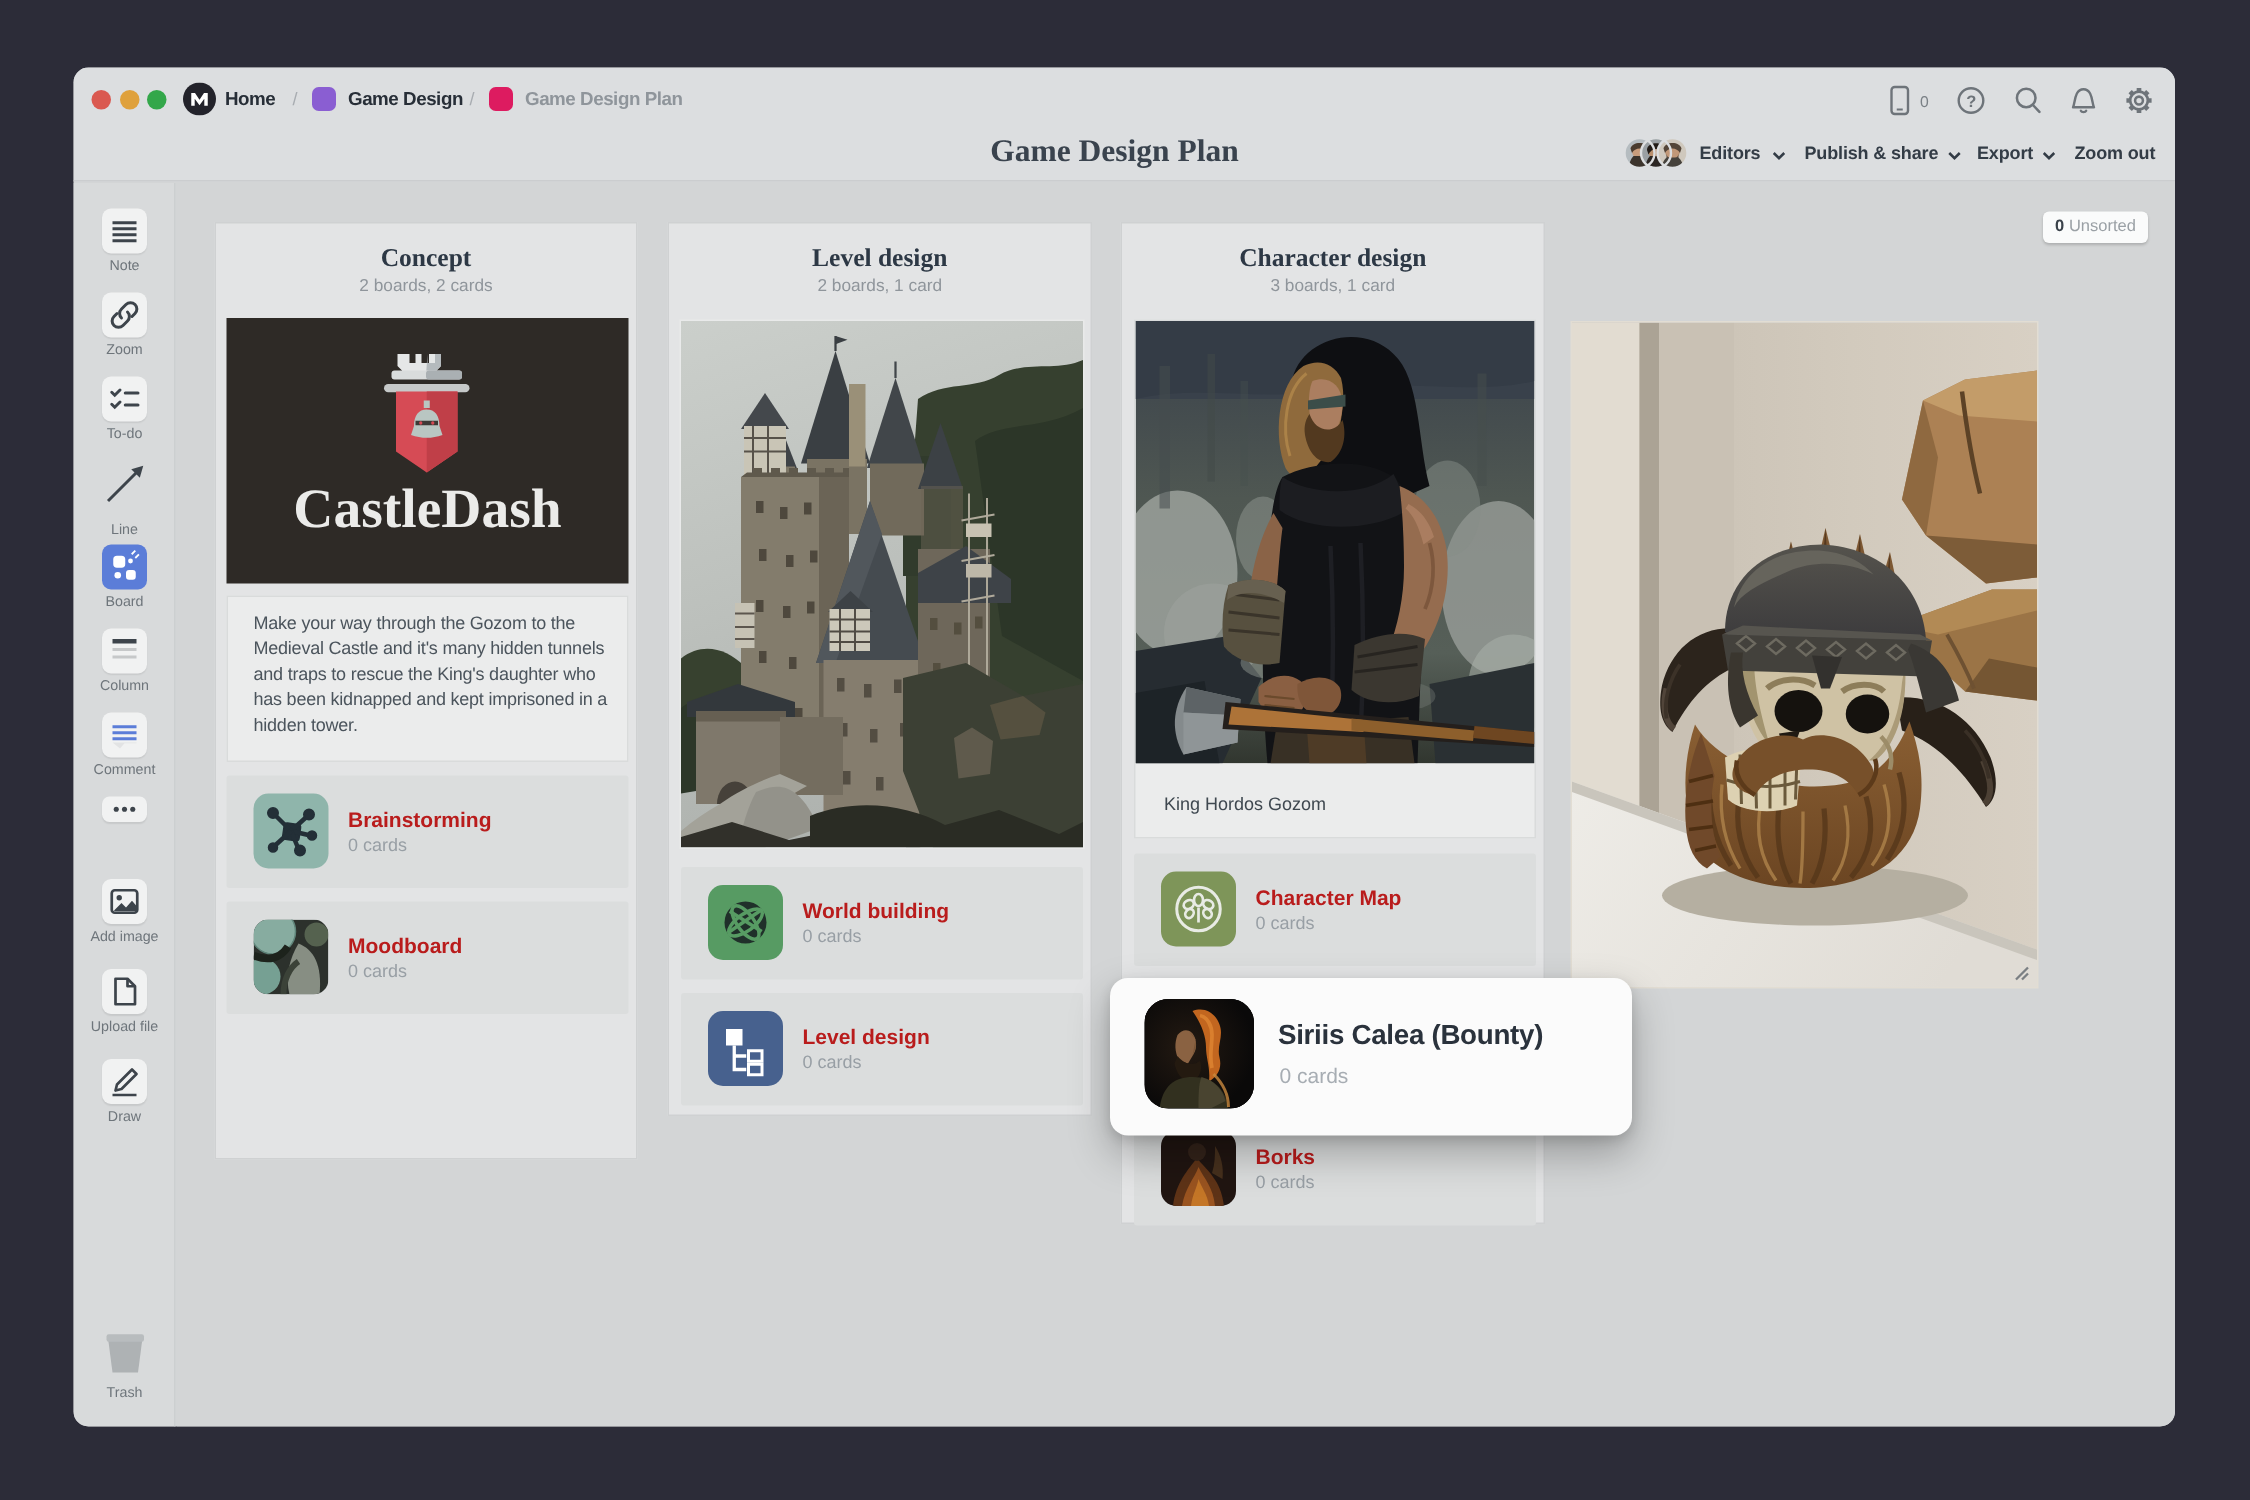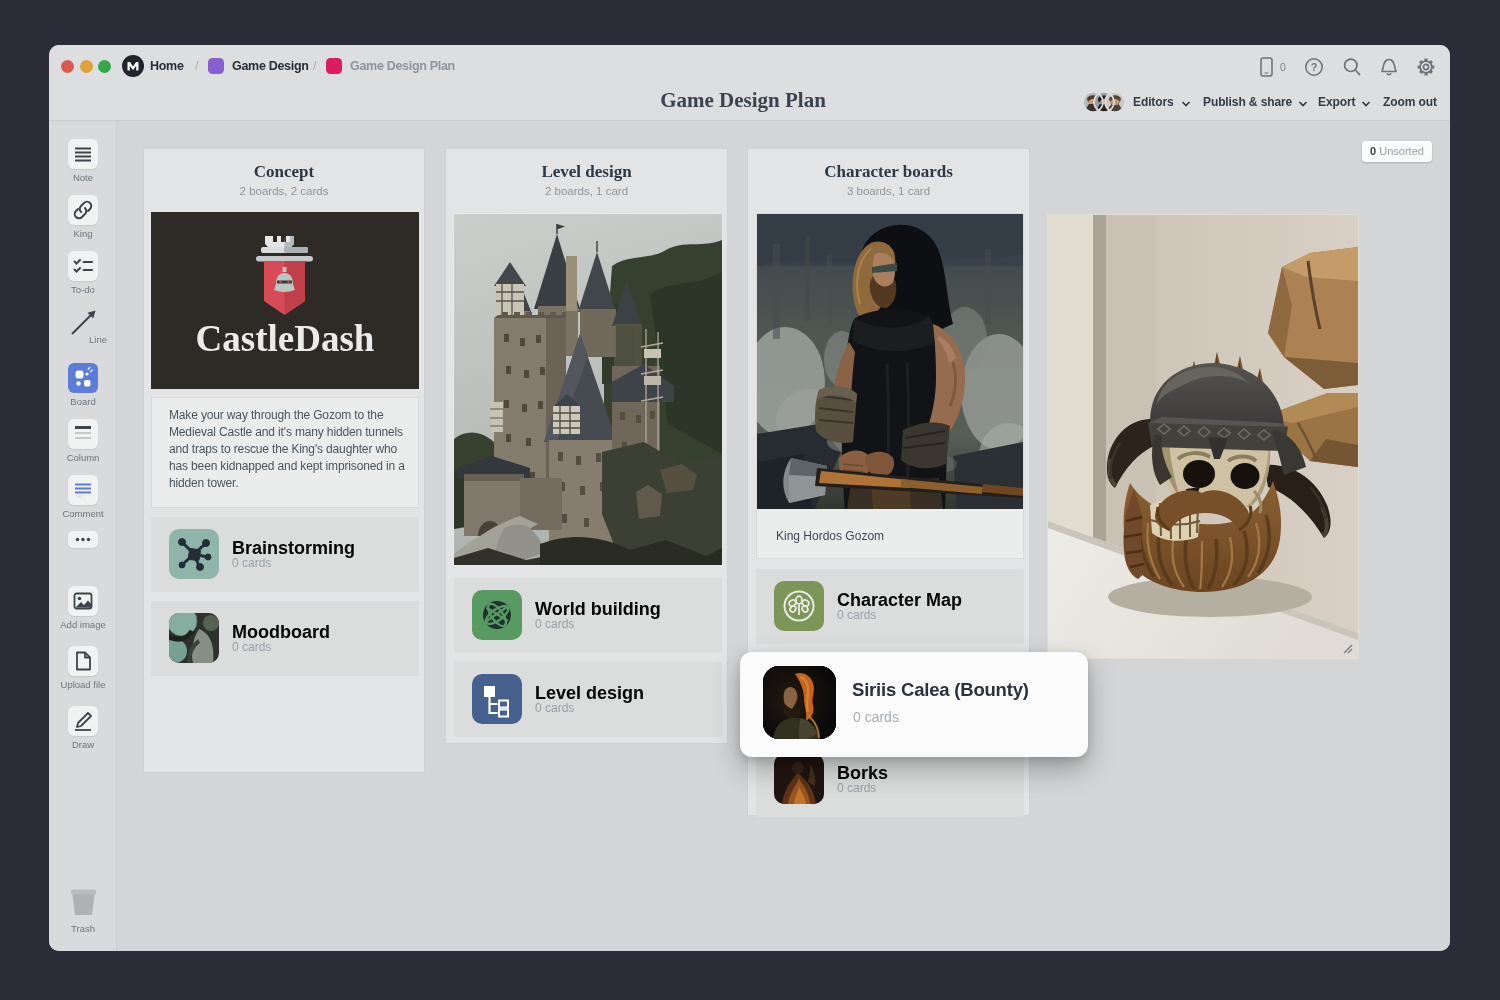--- a/index.html
+++ b/index.html
@@ -21,21 +21,21 @@
   .sbtn { position:absolute; left:19px; width:30px; height:30px; background:#f1f2f2; border-radius:6px; box-shadow:0 1px 1px rgba(0,0,0,0.08); }
   .slab { position:absolute; left:0; width:68px; text-align:center; font-size:9.5px; color:#6e757b; }
   
   #canvas { position:absolute; left:69px; top:77px; width:1332px; height:829px; background:#d3d5d6; }
   .col { position:absolute; background:#e3e4e5; border:1px solid #cfd1d2; }
   .colhead { position:absolute; left:0; top:13px; width:100%; text-align:center; font-family:"Liberation Serif", serif; font-size:17px; font-weight:bold; color:#2d3845; }
   .colsub { position:absolute; left:0; top:36px; width:100%; text-align:center; font-size:11.5px; color:#8f959b; }
   .card { position:absolute; background:#ebecec; border:1px solid #d9dbdb; }
   .row { position:absolute; background:#dbdddd; border-radius:2px; }
   .rowico { position:absolute; left:18px; top:12px; width:50px; height:50px; border-radius:10px; overflow:hidden; }
-  .rowtitle { position:absolute; left:81px; top:21px; font-size:18px; font-weight:bold; color:#000000; }
+  .rowtitle { position:absolute; left:81px; top:21px; font-size:14px; font-weight:bold; color:#b91c1c; }
   .rowsub { position:absolute; left:81px; top:39px; font-size:12px; color:#989fa5; }
   .serif { font-family:"Liberation Serif", serif; }
 </style>
 </head>
 <body>
 <div id="win">
   <div id="topbar">
     <div class="light" style="left:12px; background:#da5950;"></div>
     <div class="light" style="left:30.5px; background:#dfa13c;"></div>
     <div class="light" style="left:49px; background:#33a74a;"></div>
@@ -151,39 +151,39 @@
     <div class="slab" style="top:50px;">Note</div>
 
     <div class="sbtn" style="top:73px;">
       <svg width="30" height="30" viewBox="0 0 30 30">
           <g fill="none" stroke="#3d444b" stroke-width="2" stroke-linecap="round">
             <path d="M13 17 a4.2 4.2 0 0 1 0-6 l3-3 a4.2 4.2 0 0 1 6 6 l-2 2"></path>
             <path d="M17 13 a4.2 4.2 0 0 1 0 6 l-3 3 a4.2 4.2 0 0 1 -6-6 l2-2"></path>
           </g>
         </svg>
     </div>
-    <div class="slab" style="top:106px;">King</div>
+    <div class="slab" style="top:106px;">Zoom</div>
 
     <div class="sbtn" style="top:129px;">
       <svg width="30" height="30" viewBox="0 0 30 30">
           <g fill="none" stroke="#3d444b" stroke-width="2" stroke-linecap="round">
             <polyline points="6.5,10.5 8.5,12.5 12,9"></polyline>
             <polyline points="6.5,18.5 8.5,20.5 12,17"></polyline>
             <line x1="15.5" y1="11" x2="24" y2="11"></line>
             <line x1="15.5" y1="19" x2="24" y2="19"></line>
           </g>
         </svg>
     </div>
     <div class="slab" style="top:162px;">To-do</div>
 
     <svg class="abs" style="left:20px; top:185px;" width="30" height="30" viewBox="0 0 30 30">
         <line x1="3" y1="27" x2="24" y2="6" stroke="#3d444b" stroke-width="2"></line>
         <path d="M26.5 3.5 L18.5 5.8 L24.2 11.5 Z" fill="#3d444b"></path>
       </svg>
-    <div class="slab" style="top:212px;margin-left:15px;">Line</div>
+    <div class="slab" style="top:226px;">Line</div>
 
     <div class="sbtn" style="top:241px; background:#5b7dd8; box-shadow:none;">
       <svg width="30" height="30" viewBox="0 0 30 30">
           <g fill="#ffffff">
             <rect x="7.5" y="7.5" width="8" height="8" rx="2.5"></rect>
             <rect x="16" y="17" width="6.5" height="6.5" rx="2"></rect>
             <circle cx="10.5" cy="20.5" r="2.2"></circle>
             <circle cx="19" cy="11" r="1.6"></circle>
             <path d="M19.8 6.5 l2.4-2.4 M22.2 9 l2.4-2.4" stroke="#fff" stroke-width="1.2"></path>
           </g>
@@ -475,21 +475,21 @@
                 <rect x="27" y="35.5" width="9" height="7"></rect>
               </g>
           </svg>
         </div>
         <div class="rowtitle">Level design</div>
         <div class="rowsub">0 cards</div>
       </div>
     </div>
 
     <div class="col" style="left:629px; top:26px; width:283px; height:668px;">
-      <div class="colhead">Character boards</div>
+      <div class="colhead">Character design</div>
       <div class="colsub">3 boards, 1 card</div>
       <div class="card" style="left:8px; top:64px; width:268px; height:346px;">
         <div class="abs" style="left:0; top:0; width:266px; height:295px; overflow:hidden;" id="warriorwrap">
         <svg width="266" height="295" viewBox="0 0 266 295">
           <defs>
             <linearGradient id="wbg" x1="0" y1="0" x2="0" y2="1">
               <stop offset="0" stop-color="#39414b"></stop>
                   <stop offset="0.4" stop-color="#4f5752"></stop>
                   <stop offset="0.75" stop-color="#565f58"></stop>
                   <stop offset="1" stop-color="#31362f"></stop>

